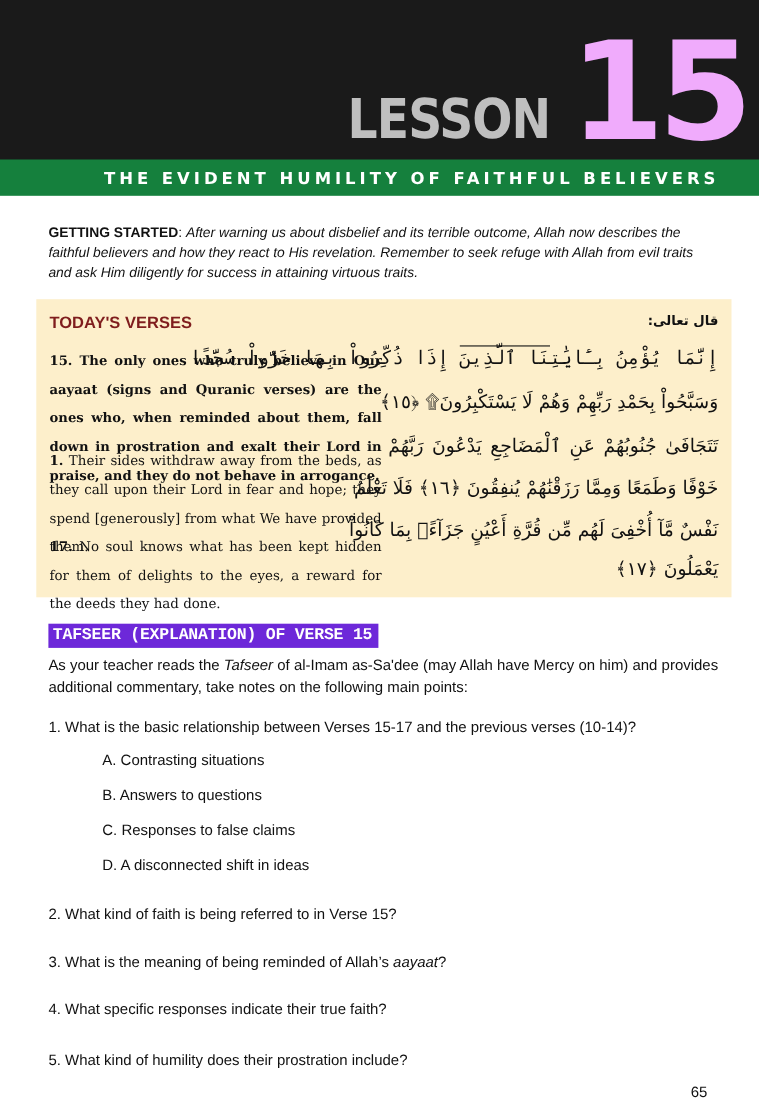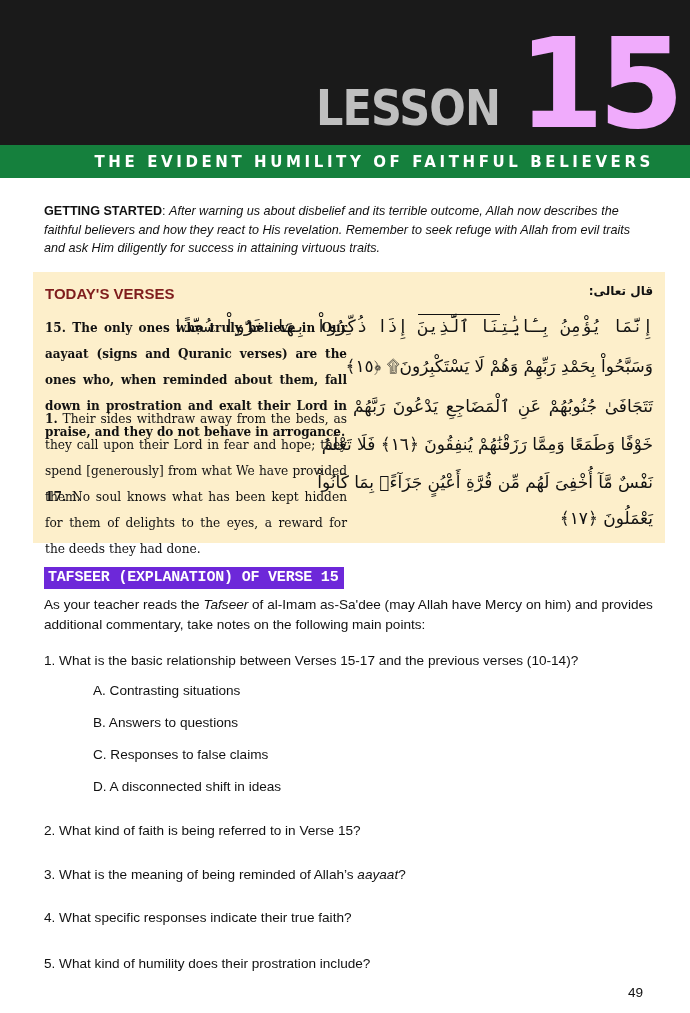--- a/index.html
+++ b/index.html
@@ -172,13 +172,13 @@
 <div class="option oC">C. Responses to false claims</div>
 <div class="option oD">D. A disconnected shift in ideas</div>
 
 <div class="question q2">2. What kind of faith is being referred to in Verse 15?</div>
 <div class="question q3">
   <span>3. What is the meaning of being reminded of Allah’s </span><i>aayaat</i><span>?</span>
 </div>
 <div class="question q4">4. What specific responses indicate their true faith?</div>
 <div class="question q5">5. What kind of humility does their prostration include?</div>
 
-<div class="page-number">49</div>
+<div class="page-number">65</div>
 
 </body></html>

